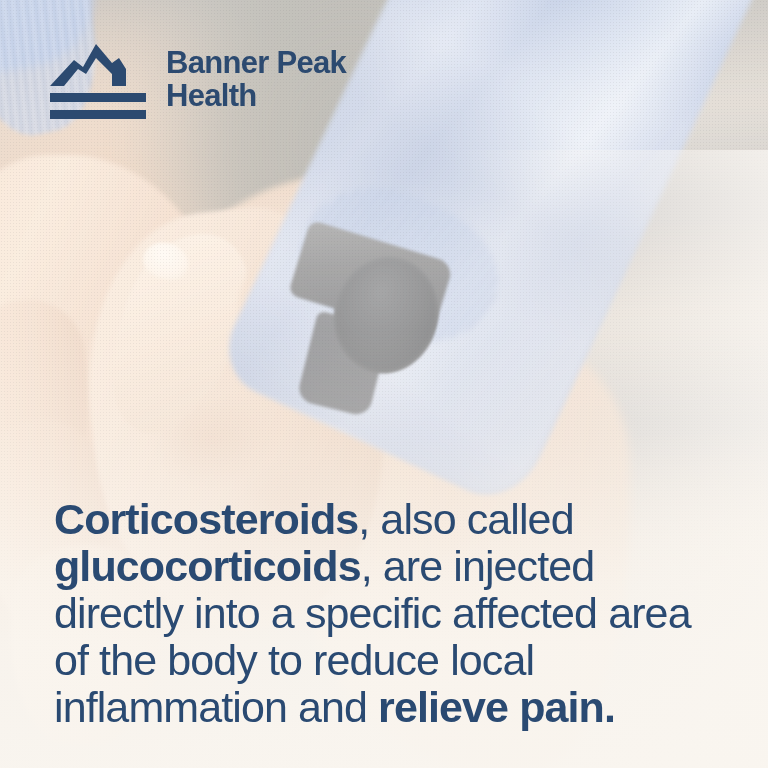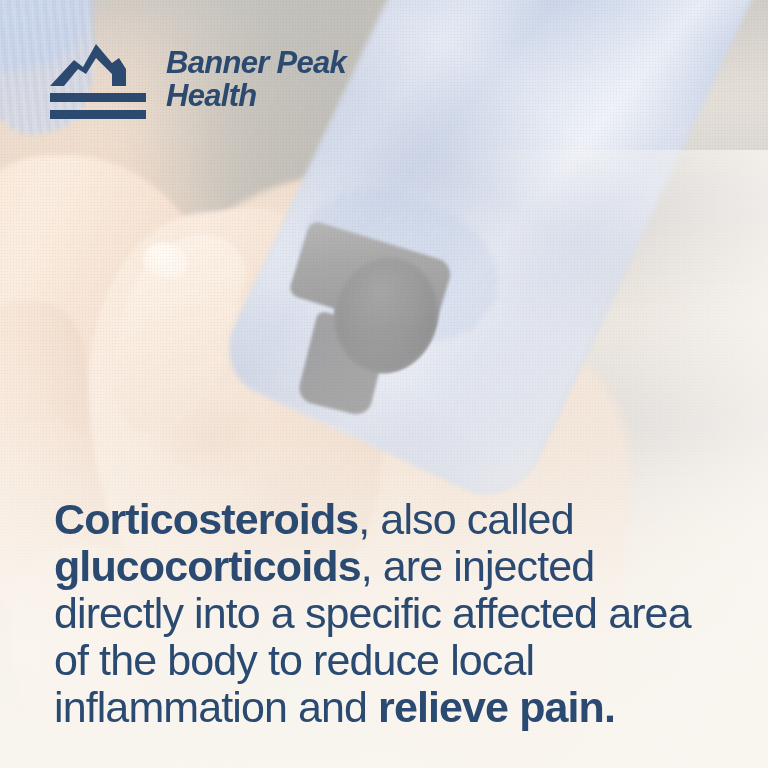--- a/index.html
+++ b/index.html
@@ -359,21 +359,20 @@
 
   
   .logo {
     position: absolute;
     left: 48px;
     top: 36px;
     display: flex;
     align-items: center;
     gap: 18px;
     z-index: 6;
-    font-style: italic;
   }
   .logo-mark {
     width: 100px;
     height: 88px;
     flex: 0 0 auto;
     display: block;
   }
   .logo-text {
     color: #2c4a70;
     font-family: "Liberation Sans", sans-serif;

